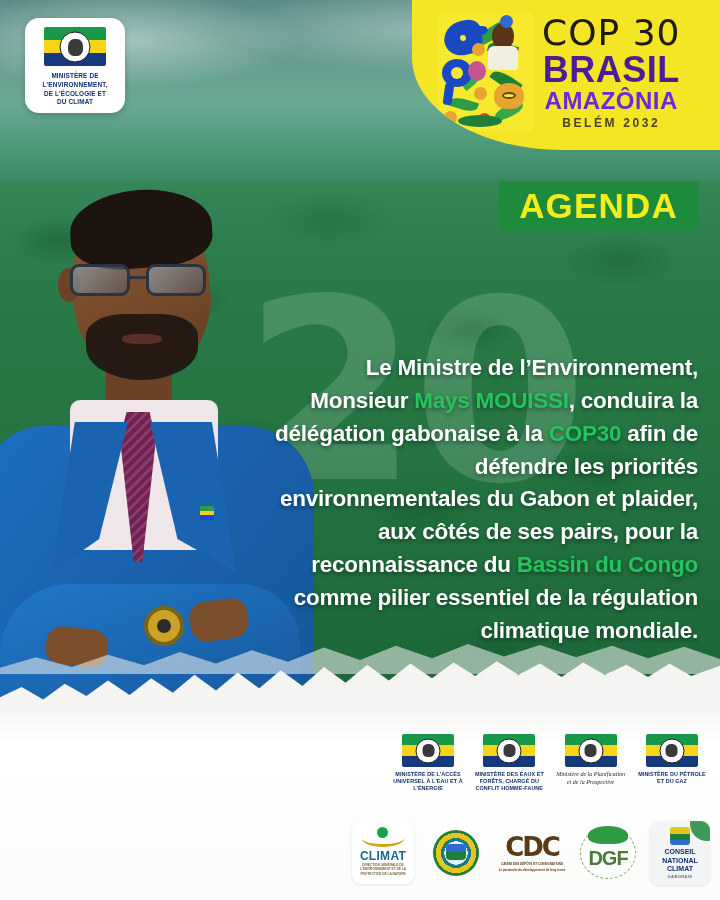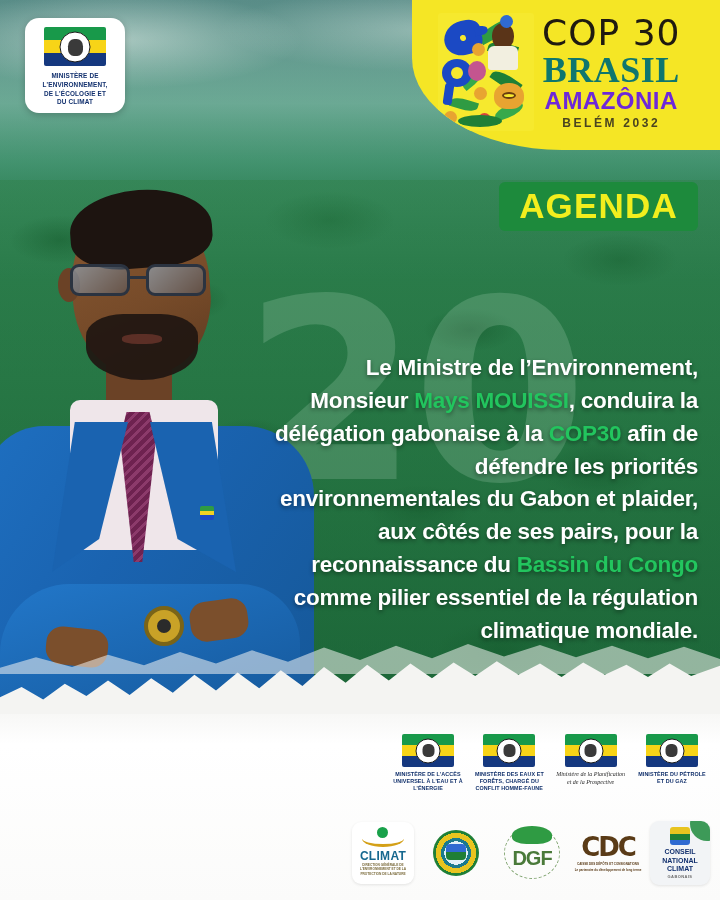--- a/index.html
+++ b/index.html
@@ -124,21 +124,21 @@
     position:absolute;left:20px;bottom:4px;width:44px;height:12px;
     background:#1f7f36;border-radius:50%;
   }
 
   .cop-text{display:flex;flex-direction:column;align-items:center;line-height:1;text-align:center;}
   .cop-30{
     font-size:36px;font-weight:400;letter-spacing:1px;color:#1f1a10;
     font-family:"DejaVu Sans", sans-serif;
   }
   .cop-brasil{
-    font-size:36px;font-weight:800;letter-spacing:.5px;color:#0f766e;margin-top:1px;font-family:Liberation Serif, serif;
+    font-size:36px;font-weight:800;letter-spacing:.5px;color:#4c1d95;margin-top:1px;
   }
   .cop-amaz{
     font-size:24px;font-weight:700;letter-spacing:.5px;color:#6d28d9;margin-top:1px;
   }
   .cop-belem{
     font-size:12px;font-weight:600;letter-spacing:2.6px;color:#4a4420;margin-top:4px;
   }
 
   
   .portrait{position:absolute;left:-6px;top:176px;width:310px;height:560px;}
@@ -239,21 +239,21 @@
   }
   .min-badge-text{
     margin-top:6px;text-align:center;color:#12306e;
     font-size:6.4px;font-weight:700;line-height:1.35;letter-spacing:.15px;
   }
 
   
   .agenda-wrap{position:absolute;right:22px;top:182px;text-align:right;}
   .agenda-badge{
     display:inline-block;background:#1d8a3c;
-    padding:6px 20px 8px;border-radius:6px;
+    padding:6px 20px 8px;border-radius:1px;
   }
   .agenda-badge span{
     color:#f2ee1e;font-size:35px;font-weight:800;letter-spacing:1.2px;line-height:1;
   }
   .agenda-dates{
     margin-top:11px;color:#ffffff;font-size:25px;font-weight:700;
     line-height:1.17;letter-spacing:-.2px;
     text-shadow:0 1px 3px rgba(0,0,0,.32);
   }
 
@@ -522,32 +522,32 @@
       <div class="dgepn-swoosh"></div>
       <div class="dgepn-txt">CLIMAT</div>
       <div class="dgepn-sub">DIRECTION GÉNÉRALE DE L'ENVIRONNEMENT ET DE LA PROTECTION DE LA NATURE</div>
     </div>
 
     <div class="p-plain">
       <div class="anpn"></div>
     </div>
 
     <div class="p-plain">
+      <div class="cdc">
+        <div class="cdc-txt">CDC</div>
+        <div class="cdc-sub">CAISSE DES DÉPÔTS ET CONSIGNATIONS</div>
+        <div class="cdc-sub">Le partenaire du développement de long terme</div>
+      </div>
+    </div>
+
+    <div class="p-plain">
       <div class="dgf">
         <div class="dgf-ring"></div>
         <div class="dgf-tree"></div>
         <div class="dgf-txt">DGF</div>
-      </div>
-    </div>
-
-    <div class="p-plain">
-      <div class="cdc">
-        <div class="cdc-txt">CDC</div>
-        <div class="cdc-sub">CAISSE DES DÉPÔTS ET CONSIGNATIONS</div>
-        <div class="cdc-sub">Le partenaire du développement de long terme</div>
       </div>
     </div>
 
     <div class="cnc">
       <div class="cnc-crest"></div>
       <div class="cnc-txt">
         <div>CONSEIL</div>
         <div>NATIONAL</div>
         <div>CLIMAT</div>
       </div>

